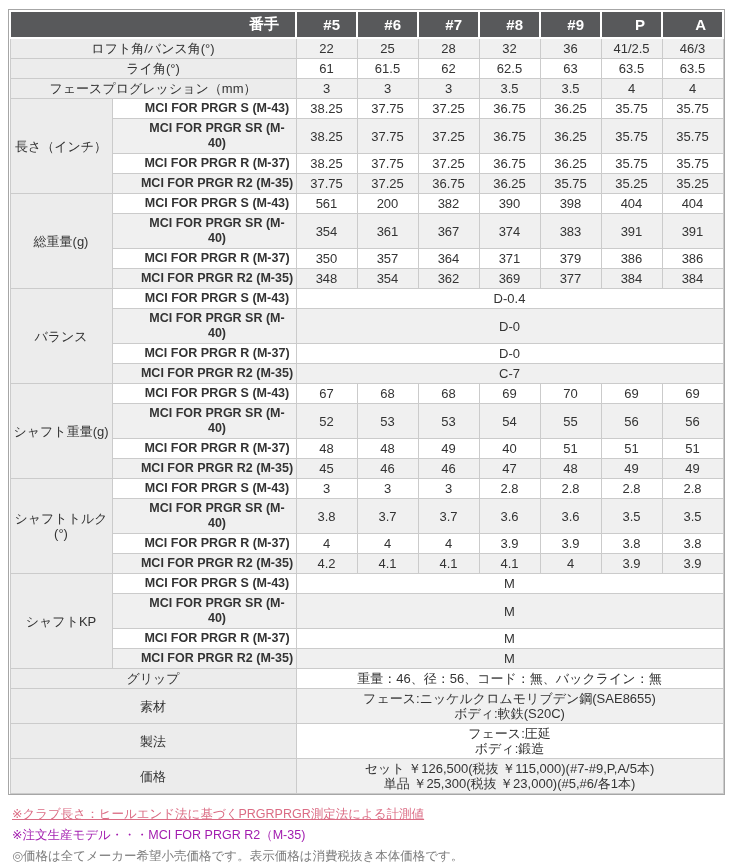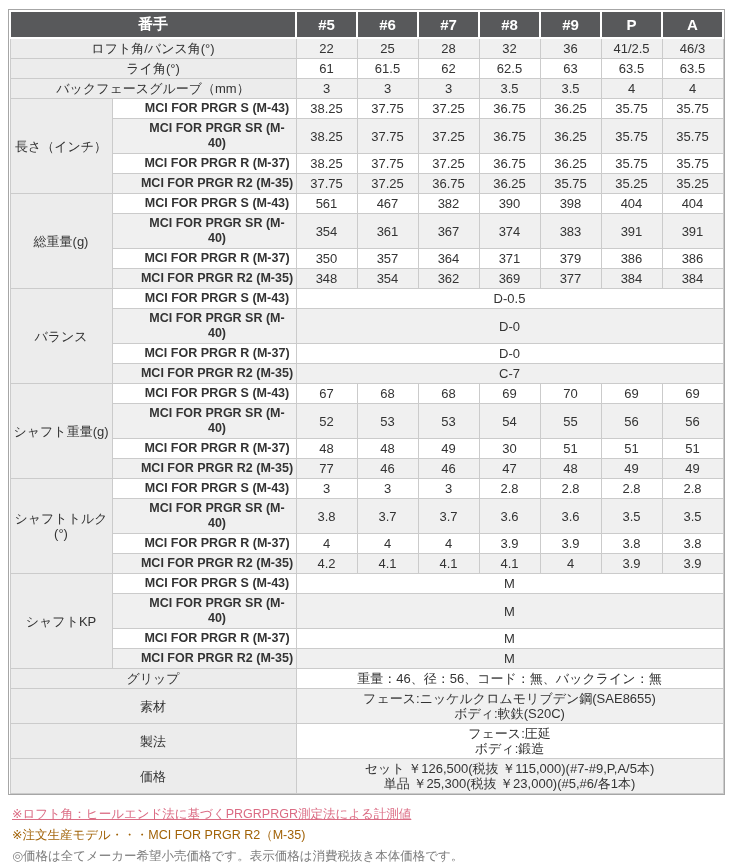--- a/index.html
+++ b/index.html
@@ -17,39 +17,39 @@
     border-collapse:collapse;
     table-layout:fixed;
     width:714px;
     font-size:13px;
     color:#333333;
   }
   table.spec th{
     background:#58595b;color:#ffffff;
     border:2px solid #ffffff;
     font-size:15px;font-weight:bold;
-    padding:3px 0;text-align:center;
+    padding:3px 16px;text-align:right;
   }
   table.spec td{
     border:1px solid #cbcbcb;
     text-align:center;
     padding:2px 2px;
     line-height:15px;
     background:#ffffff;
   }
   table.spec tr.g td{background:#f0f0f0;}
   table.spec td.lbl{
     background:#ececec !important;
     font-weight:normal;
   }
   table.spec td.shaft{font-weight:bold;font-size:12.5px;padding-left:28px;}
   .footer{margin:8px 0 0 12px;font-size:12.5px;line-height:15px;}
   .footer p{margin:0 0 6px 0;}
   .note-gray{color:#7b7b7b;}
-  .note-pink{color:#a16207;}
+  .note-pink{color:#a21caf;}
   .note-pink-underline{color:#db6c84;text-decoration:underline;cursor:pointer;}
 </style>
 </head>
 <body>
 
 
 
 <div class="table-wrap">
   <table class="spec">
     <colgroup>
@@ -90,21 +90,21 @@
           <td colspan="2" class="lbl">ライ角(°)</td>
           <td>61</td>
           <td>61.5</td>
           <td>62</td>
           <td>62.5</td>
           <td>63</td>
           <td>63.5</td>
           <td>63.5</td>
         </tr>
         <tr class="g">
-          <td colspan="2" class="lbl">バックフェースグルーブ（mm）</td>
+          <td colspan="2" class="lbl">フェースプログレッション（mm）</td>
           <td>3</td>
           <td>3</td>
           <td>3</td>
           <td>3.5</td>
           <td>3.5</td>
           <td>4</td>
           <td>4</td>
         </tr>
         <tr>
           <td rowspan="4" class="lbl">長さ（インチ）</td>
@@ -144,21 +144,21 @@
           <td>36.75</td>
           <td>36.25</td>
           <td>35.75</td>
           <td>35.25</td>
           <td>35.25</td>
         </tr>
         <tr>
           <td rowspan="4" class="lbl">総重量(g)</td>
           <td class="shaft">MCI FOR PRGR S (M-43)</td>
           <td>561</td>
-          <td>467</td>
+          <td>200</td>
           <td>382</td>
           <td>390</td>
           <td>398</td>
           <td>404</td>
           <td>404</td>
         </tr>
         <tr class="g">
           <td class="shaft">MCI FOR PRGR SR (M-40)</td>
           <td>354</td>
           <td>361</td>
@@ -184,21 +184,21 @@
           <td>354</td>
           <td>362</td>
           <td>369</td>
           <td>377</td>
           <td>384</td>
           <td>384</td>
         </tr>
         <tr>
           <td rowspan="4" class="lbl">バランス</td>
           <td class="shaft">MCI FOR PRGR S (M-43)</td>
-          <td colspan="7">D-0.5</td>
+          <td colspan="7">D-0.4</td>
         </tr>
         <tr class="g">
           <td class="shaft">MCI FOR PRGR SR (M-40)</td>
           <td colspan="7">D-0</td>
         </tr>
         <tr>
           <td class="shaft">MCI FOR PRGR R (M-37)</td>
           <td colspan="7">D-0</td>
         </tr>
         <tr class="g">
@@ -224,28 +224,28 @@
           <td>54</td>
           <td>55</td>
           <td>56</td>
           <td>56</td>
         </tr>
         <tr>
           <td class="shaft">MCI FOR PRGR R (M-37)</td>
           <td>48</td>
           <td>48</td>
           <td>49</td>
-          <td>30</td>
+          <td>40</td>
           <td>51</td>
           <td>51</td>
           <td>51</td>
         </tr>
         <tr class="g">
           <td class="shaft">MCI FOR PRGR R2 (M-35)</td>
-          <td>77</td>
+          <td>45</td>
           <td>46</td>
           <td>46</td>
           <td>47</td>
           <td>48</td>
           <td>49</td>
           <td>49</td>
         </tr>
         <tr>
           <td rowspan="4" class="lbl">シャフトトルク(°)</td>
           <td class="shaft">MCI FOR PRGR S (M-43)</td>
@@ -318,21 +318,21 @@
         </tr>
         <tr class="g">
           <td colspan="2" class="lbl">価格</td>
           <td colspan="7">セット ￥126,500(税抜 ￥115,000)(#7-#9,P,A/5本)<br>単品 ￥25,300(税抜 ￥23,000)(#5,#6/各1本)</td>
         </tr>
       </tbody>
   </table>
 </div>
 
 <div class="footer">
-  <p class="note-pink-underline">※ロフト角：ヒールエンド法に基づくPRGRPRGR測定法による計測値</p>
+  <p class="note-pink-underline">※クラブ長さ：ヒールエンド法に基づくPRGRPRGR測定法による計測値</p>
   <p class="note-pink">※注文生産モデル・・・MCI FOR PRGR R2（M-35)</p>
   <p class="note-gray">◎価格は全てメーカー希望小売価格です。表示価格は消費税抜き本体価格です。</p>
   <p class="note-gray">◎表記データは設計値です。実測値が設計値と若干異なる場合がありますのでご了承ください。</p>
 
 </div>
 
 
 
 
 </body></html>

